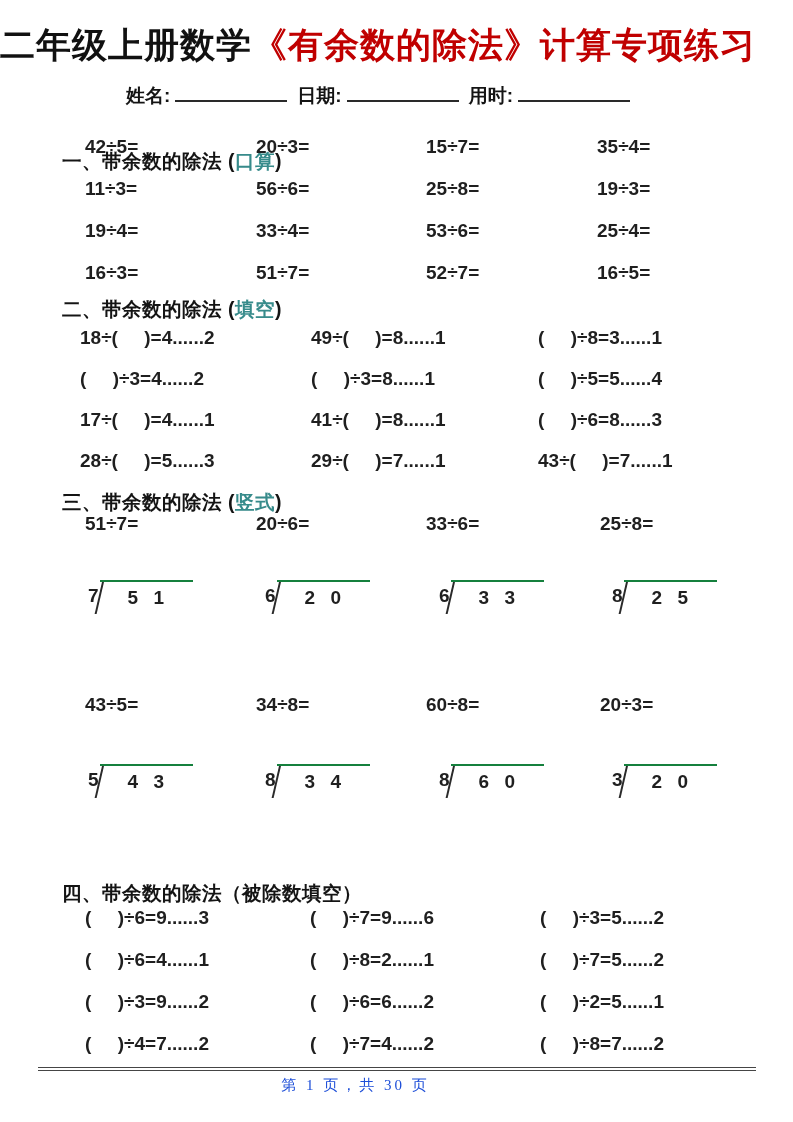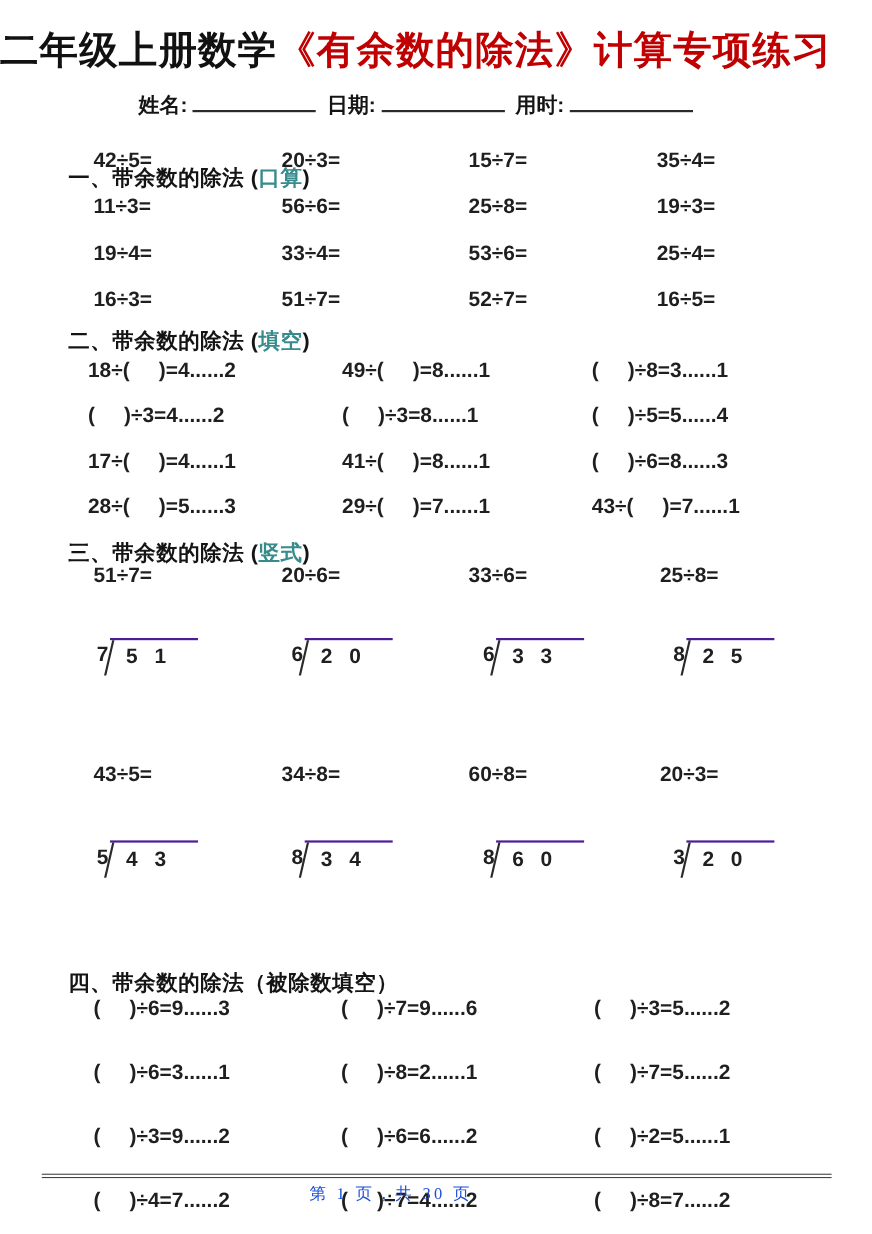--- a/index.html
+++ b/index.html
@@ -35,27 +35,27 @@
     position:absolute; display:grid; font-size:19px; font-weight:bold;
     color:#1f1f1f;
   }
   .cell { white-space:pre; }
   #grid1  { left:85px; top:136px; grid-template-columns:171px 170px 171px auto; row-gap:20px; }
   #grid2  { left:80px; top:327px; grid-template-columns:231px 227px auto; row-gap:19px; }
   #g3eq1  { left:85px; top:513px;  grid-template-columns:171px 170px 174px auto; }
   #g3ld1  { left:88px; top:580px;  grid-template-columns:177px 174px 173px auto; }
   #g3eq2  { left:85px; top:694px;  grid-template-columns:171px 170px 174px auto; }
   #g3ld2  { left:88px; top:764px;  grid-template-columns:177px 174px 173px auto; }
-  #grid4  { left:85px; top:907px; grid-template-columns:225px 230px auto; row-gap:36px; }
+  #grid4  { left:85px; top:907px; grid-template-columns:225px 230px auto; row-gap:20px; }
   
   .ld { display:inline-flex; align-items:flex-start; font-size:19px; font-weight:bold; }
   .ld-divisor { padding-top:5px; }
   .ld-box {
-    position:relative; border-top:2px solid #4c1d95;
-    padding:5px 24px 10px 15px; margin-left:1px;
+    position:relative; border-top:2px solid #15803d;
+    padding:5px 24px 10px 28px; margin-left:1px;
   }
   .ld-box::before {
     content:""; position:absolute; left:2px; top:0; height:32px; width:2px;
     background:#2a2a2a; transform:skewX(-13deg); transform-origin:top center;
   }
   .ld-dividend { letter-spacing:5px; white-space:pre; }
   
   .footer-rule {
     position:absolute; left:38px; width:718px; top:1067px; height:2px;
     border-top:1.6px solid #454545; border-bottom:1.4px solid #454545;
@@ -166,21 +166,21 @@
         <span class="ld-box"><span class="ld-dividend">2 0</span></span>
       </span>
   </div>
 
   <div class="sec-h" id="sec4-h"><span>四、带余数的除法（被除数填空）</span></div>
 
   <div class="probgrid" id="grid4">
     <span class="cell">(     )÷6=9......3</span>
     <span class="cell">(     )÷7=9......6</span>
     <span class="cell">(     )÷3=5......2</span>
-    <span class="cell">(     )÷6=3......1</span>
+    <span class="cell">(     )÷6=4......1</span>
     <span class="cell">(     )÷8=2......1</span>
     <span class="cell">(     )÷7=5......2</span>
     <span class="cell">(     )÷3=9......2</span>
     <span class="cell">(     )÷6=6......2</span>
     <span class="cell">(     )÷2=5......1</span>
     <span class="cell">(     )÷4=7......2</span>
     <span class="cell">(     )÷7=4......2</span>
     <span class="cell">(     )÷8=7......2</span>
   </div>
 

